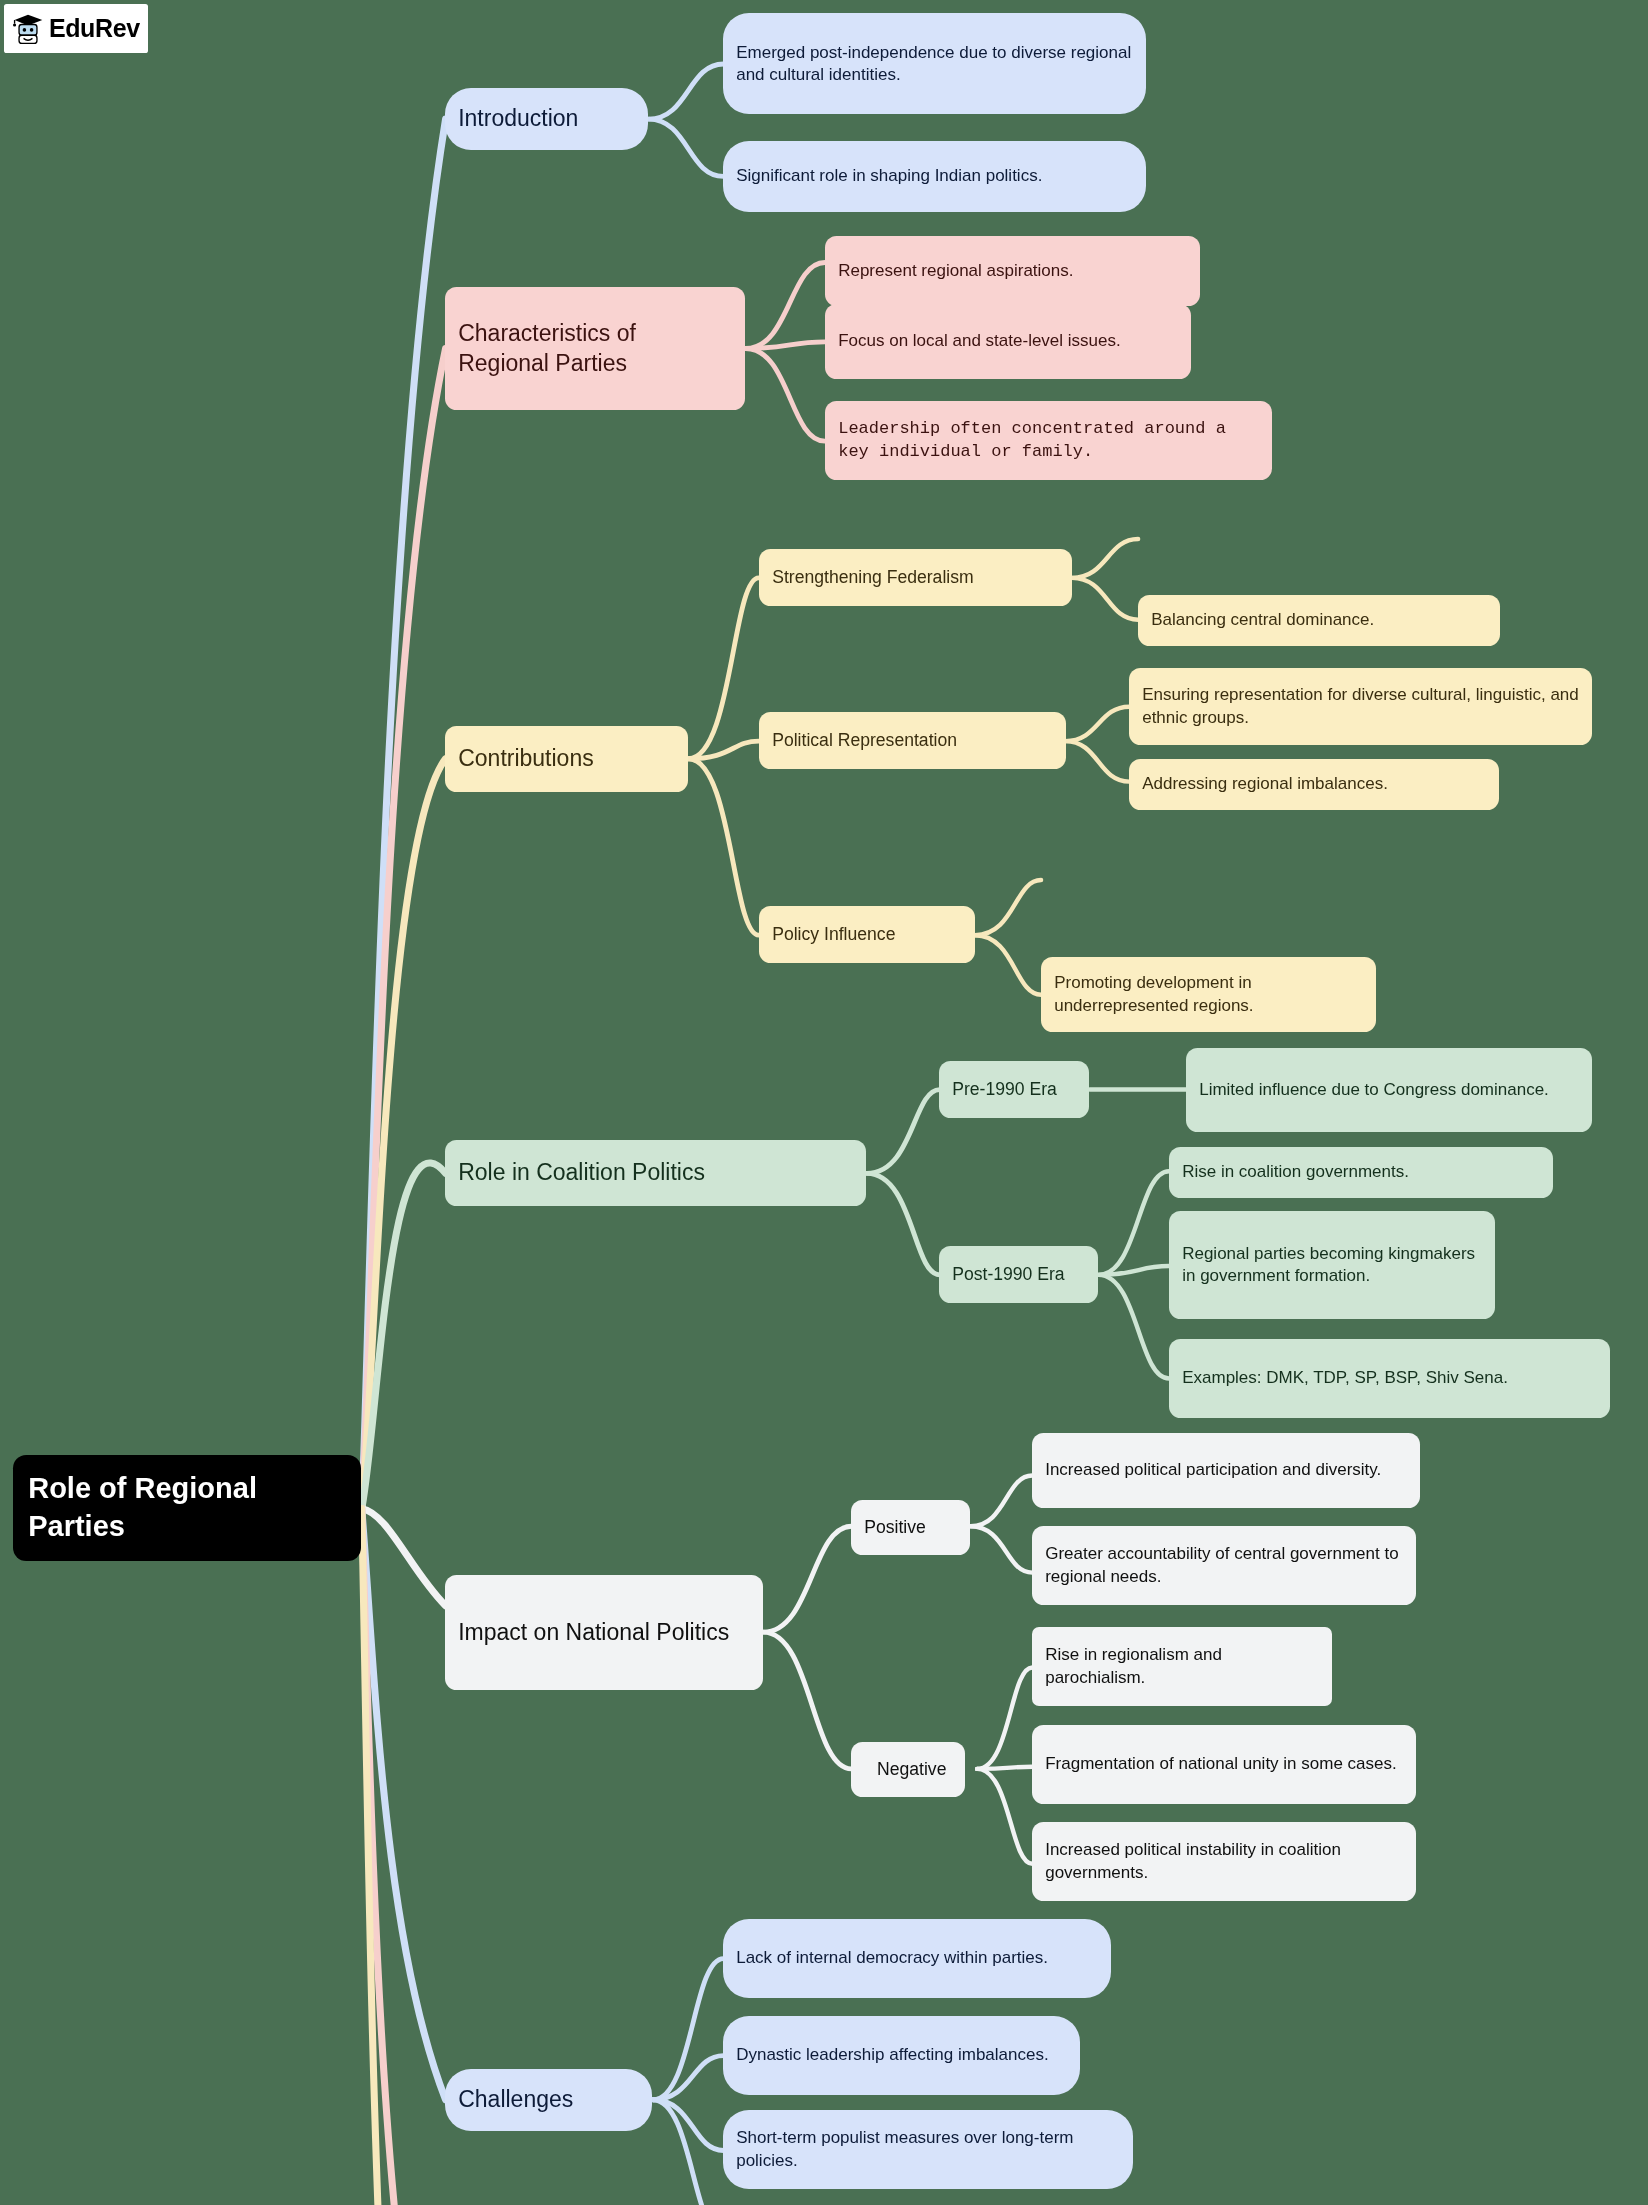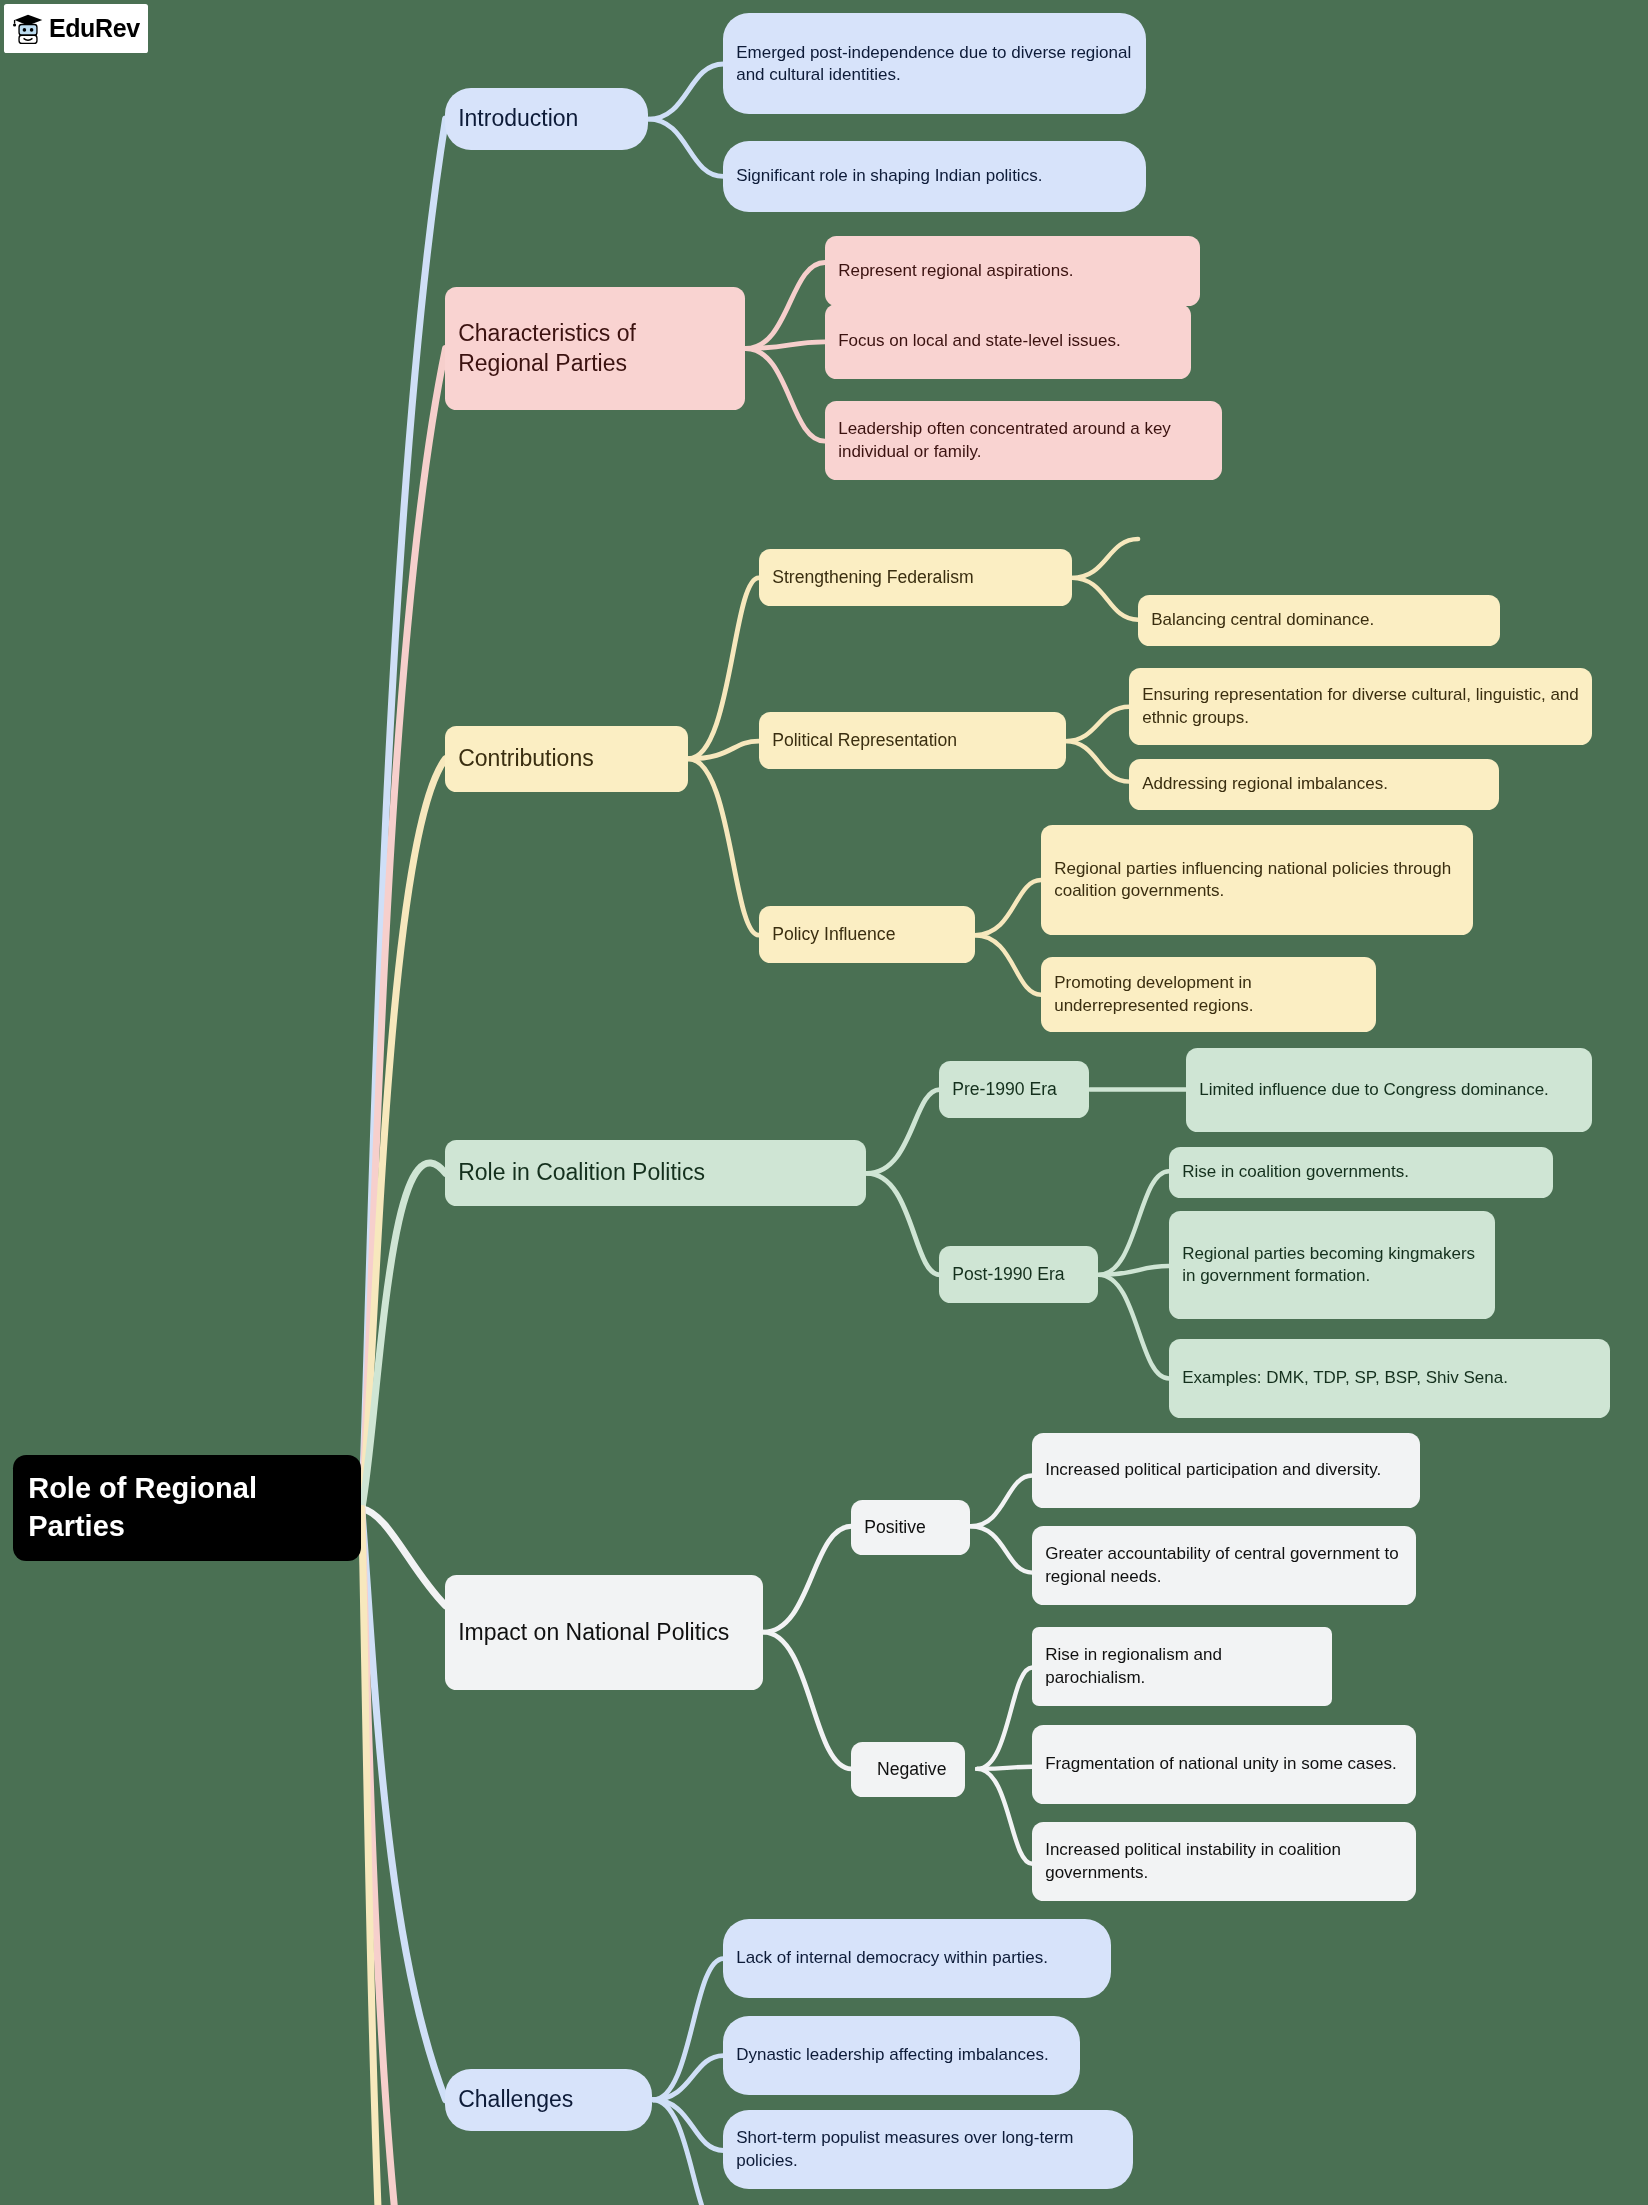--- a/index.html
+++ b/index.html
@@ -167,21 +167,21 @@
 
   <div class="node pink lvl1" style="left:445px; top:287px; width:300px; height:123px;">
     <span>Characteristics of Regional Parties</span>
   </div>
   <div class="node pink leaf" style="left:825px; top:236px; width:375px; height:70px;">
     <span>Represent regional aspirations.</span>
   </div>
   <div class="node pink leaf" style="left:825px; top:304px; width:366px; height:75px;">
     <span>Focus on local and state-level issues.</span>
   </div>
-  <div class="node pink leaf" style="left:825px; top:401px; width:397px; height:79px;">
+  <div class="node pink leaf" style="left:825px; top:401px; width:447px; height:79px;font-family:Liberation Mono, monospace;">
     <span>Leadership often concentrated around a key individual or family.</span>
   </div>
 
   <div class="node cream lvl1" style="left:445px; top:726px; width:243px; height:66px;">
     <span>Contributions</span>
   </div>
 
   <div class="node cream lvl2" style="left:759px; top:549px; width:313px; height:57px;">
     <span>Strengthening Federalism</span>
   </div>
@@ -195,23 +195,20 @@
   <div class="node cream leaf" style="left:1129px; top:668px; width:463px; height:77px;">
     <span>Ensuring representation for diverse cultural, linguistic, and ethnic groups.</span>
   </div>
   <div class="node cream leaf" style="left:1129px; top:759px; width:370px; height:51px;">
     <span>Addressing regional imbalances.</span>
   </div>
 
   <div class="node cream lvl2" style="left:759px; top:906px; width:216px; height:57px;">
     <span>Policy Influence</span>
   </div>
-  <div class="node cream leaf" style="left:1041px; top:825px; width:432px; height:110px;">
-    <span>Regional parties influencing national policies through coalition governments.</span>
-  </div>
   <div class="node cream leaf" style="left:1041px; top:957px; width:335px; height:75px;">
     <span>Promoting development in underrepresented regions.</span>
   </div>
 
   <div class="node green lvl1" style="left:445px; top:1140px; width:421px; height:66px;">
     <span>Role in Coalition Politics</span>
   </div>
 
   <div class="node green lvl2" style="left:939px; top:1061px; width:150px; height:57px;">
     <span>Pre-1990 Era</span>

